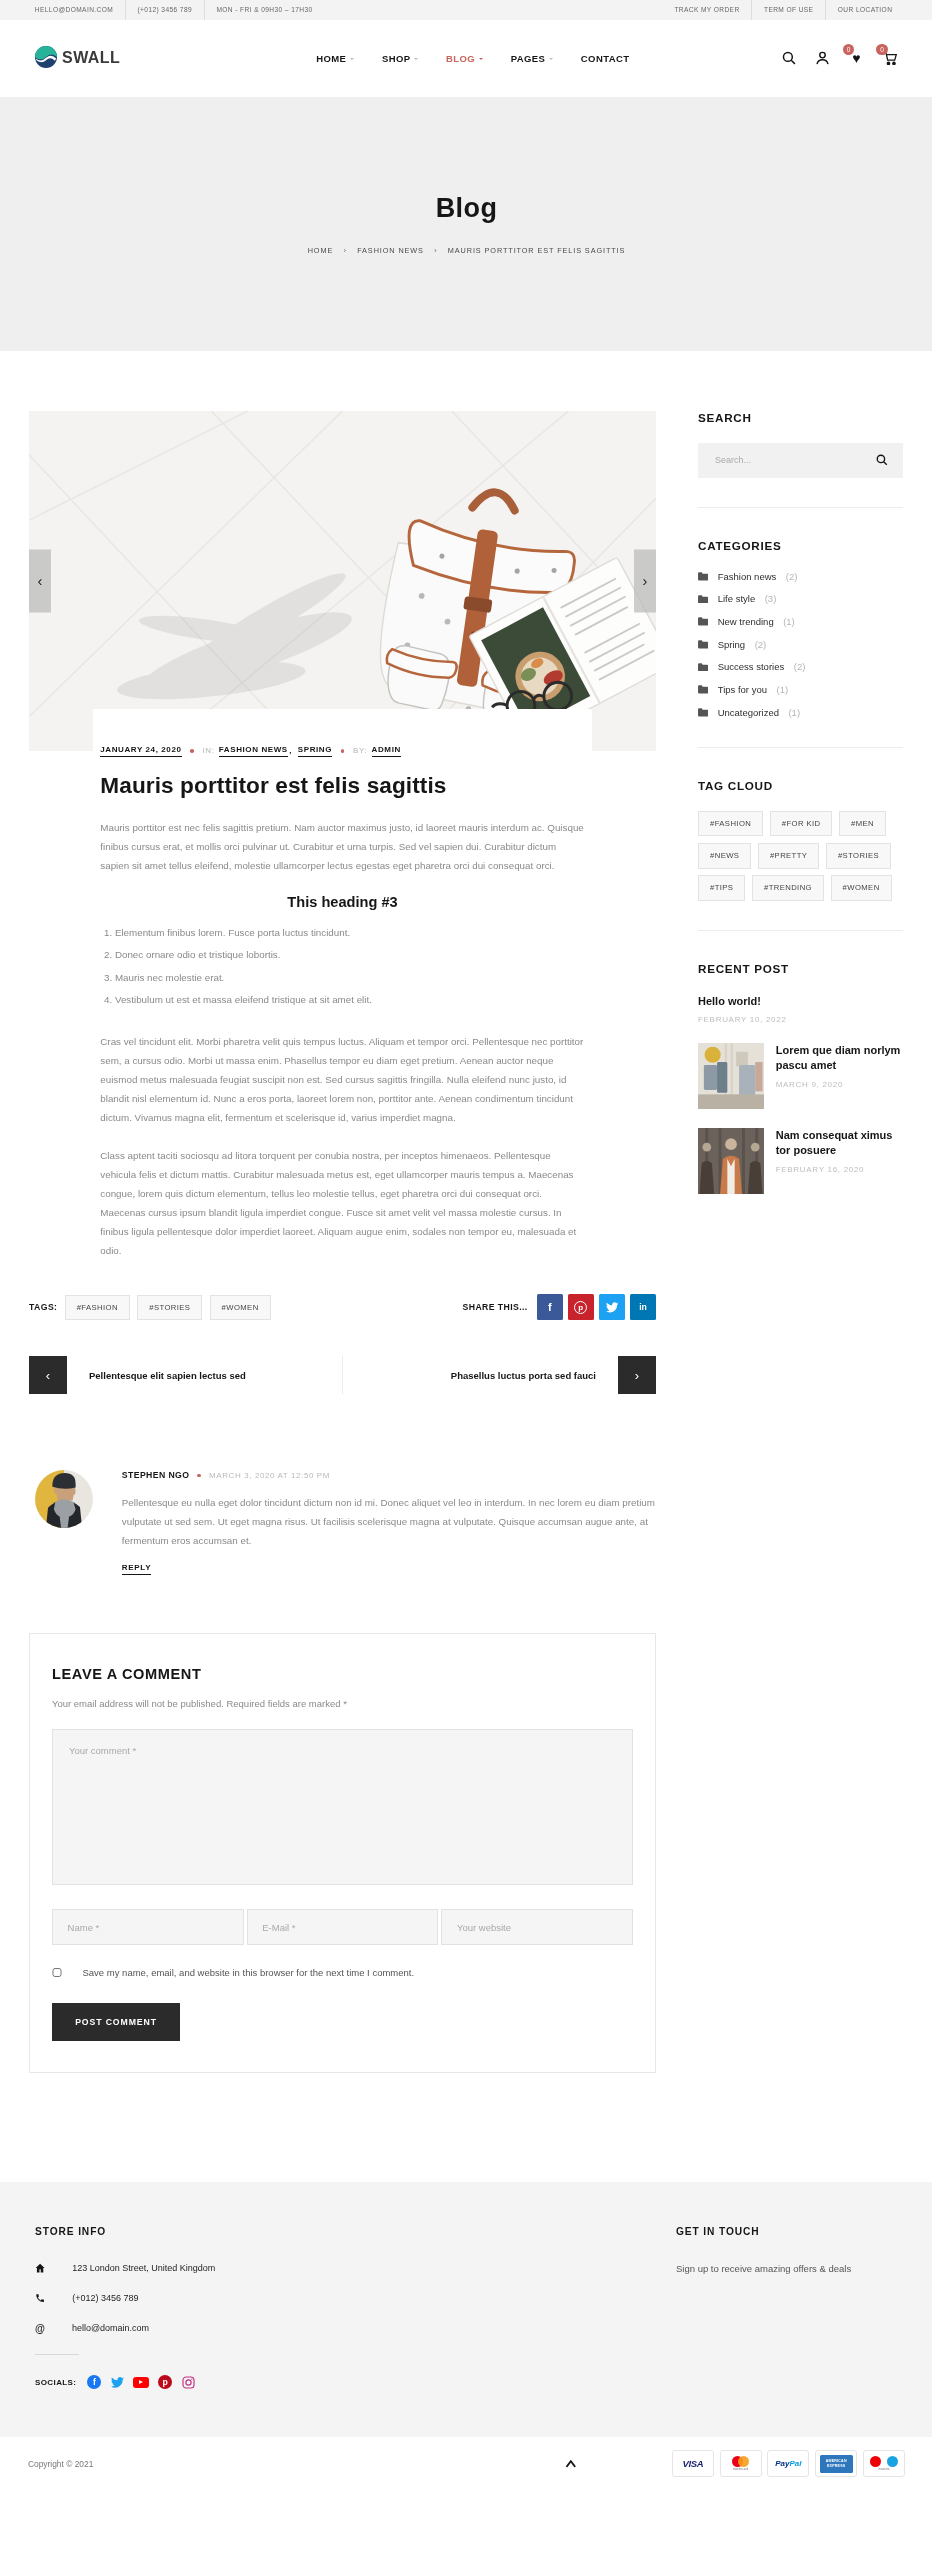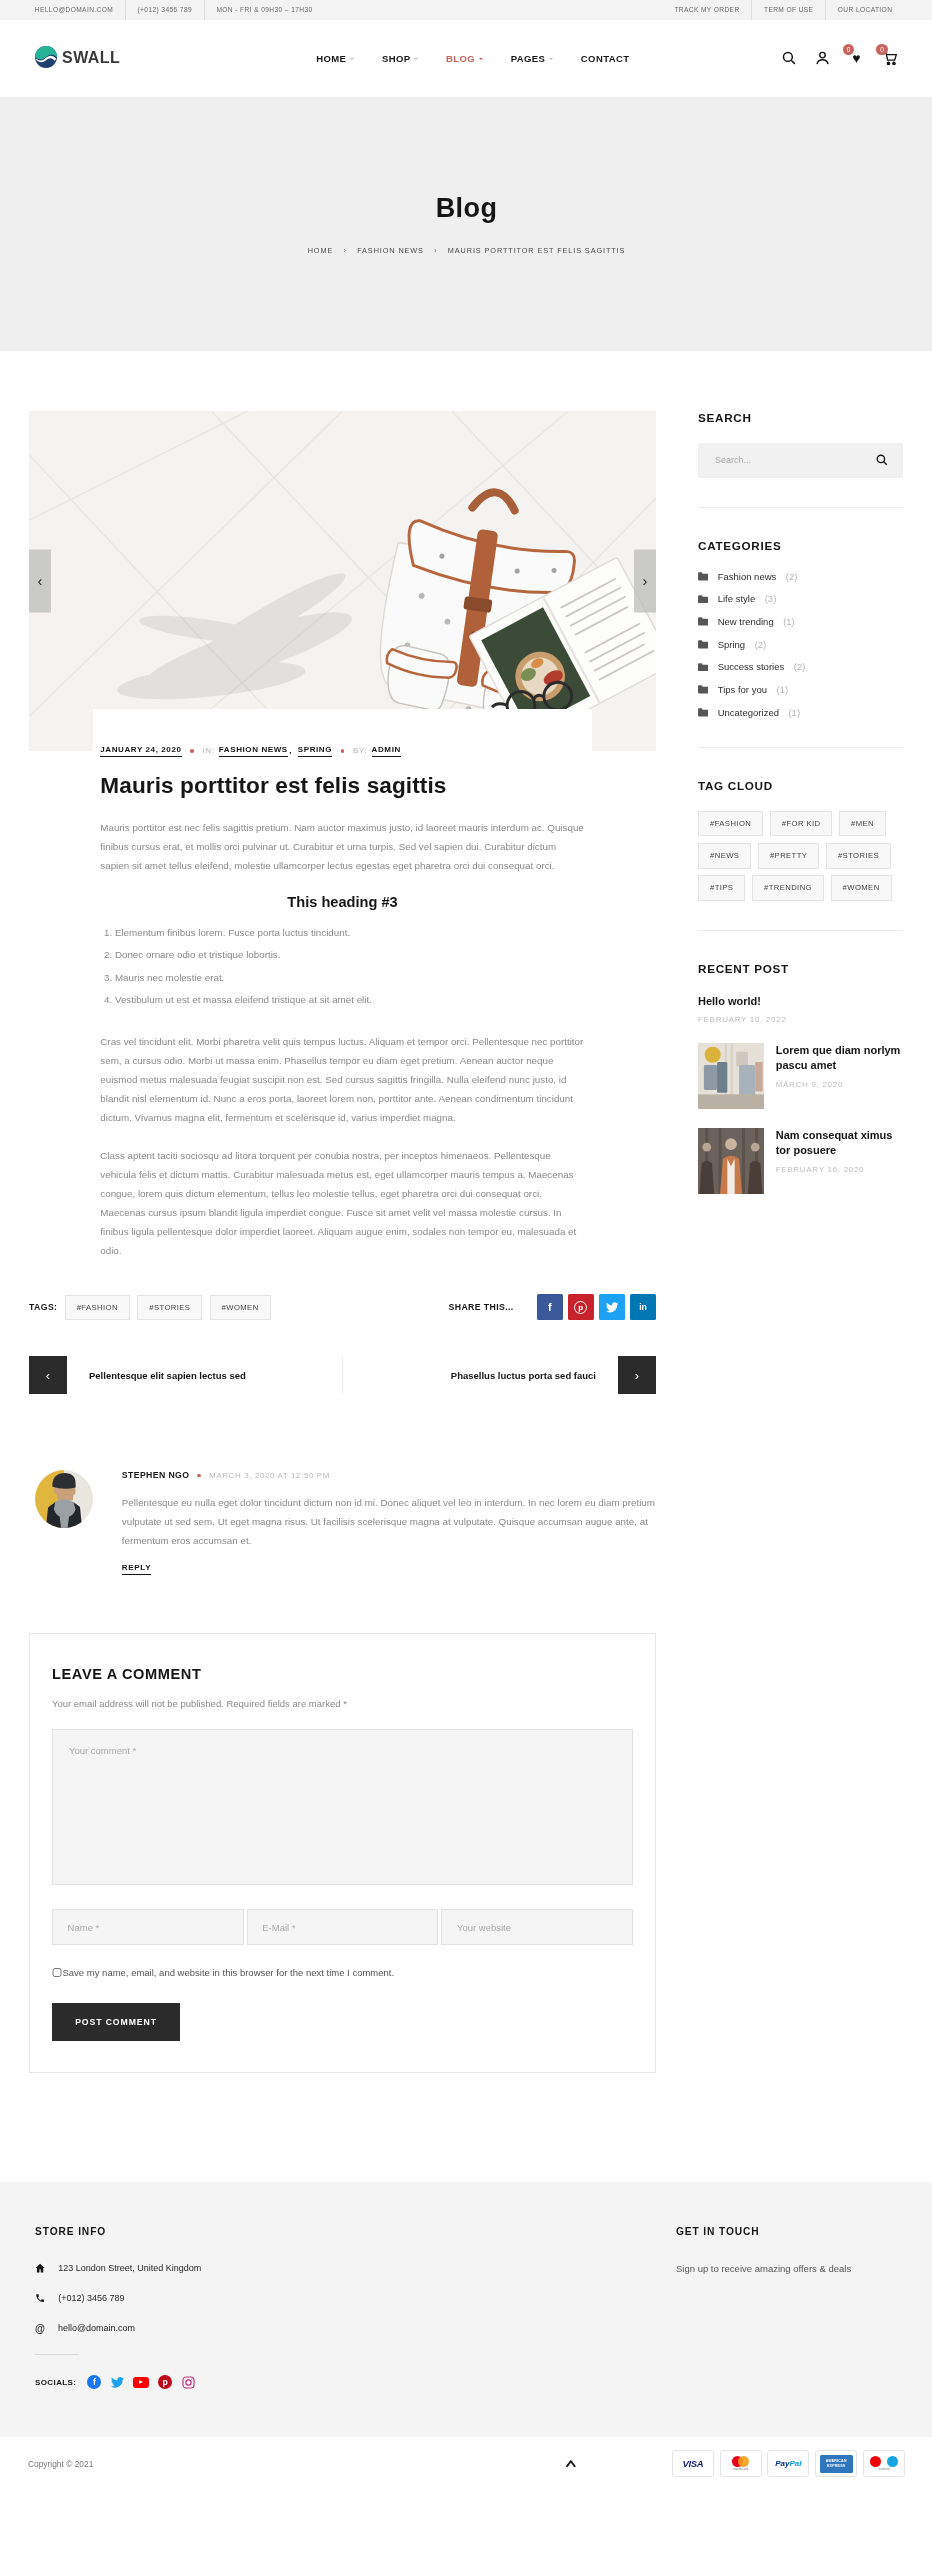--- a/index.html
+++ b/index.html
@@ -53,21 +53,21 @@
   .post-title { font-size:22.6px; font-weight:800; margin:16px 0 19px 0; letter-spacing:0.1px; }
   .pbody { font-size:9.8px; line-height:19px; color:#8a8a8a; margin:0 0 19px 0; }
   .subheading { font-size:14.6px; font-weight:800; margin:1.5px 0 11.7px 0;text-align:center; }
   .plist { margin:0 0 20.4px 0; padding-left:14.6px; font-size:9.8px; line-height:22.6px; color:#8a8a8a; }
   
   .tags-share { display:flex; align-items:center; justify-content:space-between; margin-top:34px; }
   .tags { display:flex; align-items:center; gap:7.3px; }
   .tiny-label { font-size:8.7px; font-weight:700; letter-spacing:0.4px; }
   .chip { border:0.7px solid #e3e3e3; background:#f8f8f8; padding:7.3px 11px; font-size:7.7px; letter-spacing:0.4px; color:#454545; cursor:pointer; }
   .share { display:flex; align-items:center; gap:5.1px; }
-  .share .tiny-label { margin-right:18px; }
+  .share .tiny-label { margin-right:4px; }
   .share-btn { width:26px; height:26px; border-radius:1.5px; color:#fff; display:flex; align-items:center; justify-content:center; cursor:pointer; font-weight:700; }
   .share-fb { background:#3b5998; font-size:11px; }
   .share-pin { background:#c8232c; }
   .share-tw { background:#1da1f2; }
   .share-in { background:#0077b5; font-size:8.7px; }
   .pin-circle { width:13px; height:13px; border-radius:50%; border:1.5px solid #fff; display:flex; align-items:center; justify-content:center; font-size:8px; }
   
   .post-nav { display:flex; align-items:stretch; margin-top:36px; height:38px; }
   .pn-half { flex:1; display:flex; align-items:center; }
   .pn-half.right { justify-content:flex-end; border-left:0.7px solid #ececec; }
@@ -84,21 +84,21 @@
   .c-body { margin:13px 0 0 0; }
   .reply { display:inline-block; margin-top:13px; font-size:8px; font-weight:700; letter-spacing:0.7px; border-bottom:0.7px solid #161616; padding-bottom:1.5px; cursor:pointer; }
   
   .comment-form { border:0.7px solid #e7e7e7; margin-top:58px; padding:32px 22px 31px 22px; }
   .cf-note { font-size:9.5px; color:#8a8a8a; margin:16px 0 20.4px 0; }
   textarea.cf-comment { width:100%; height:156px; background:#f5f5f5; border:0.7px solid #e2e2e2; resize:none;
     padding:14.6px 16px; font-family:"Liberation Sans",sans-serif; font-size:9.5px; color:#161616; }
   .cf-row { display:flex; gap:3px; margin-top:22px; }
   .cf-input { flex:1; height:36px; background:#f5f5f5; border:0.7px solid #e2e2e2; padding:0 14.6px; font-size:9.5px; font-family:"Liberation Sans",sans-serif; color:#161616; }
   ::placeholder { color:#a9a9a9; opacity:1; }
-  .cf-check { display:flex; align-items:center; gap:1px; margin-top:22px; font-size:9.5px; color:#555; }
+  .cf-check { display:flex; align-items:center; gap:21px; margin-top:22px; font-size:9.5px; color:#555; }
   .cf-check input { width:9.5px; height:9.5px; margin:0; }
   .cf-submit { margin-top:25px; width:128px; height:38px; background:#2b2b2b; color:#fff; border:none;
     font-size:8.7px; font-weight:700; letter-spacing:0.9px; cursor:pointer; font-family:"Liberation Sans",sans-serif; }
   
   .widget { padding-top:0; }
   .widget + .widget { margin-top:29px; border-top:0.7px solid #ececec; padding-top:31px; }
   .w-heading { font-size:11.7px; font-weight:800; letter-spacing:0.7px; margin:0 0 19px 0; }
   .search-box { height:35px; background:#f1f1f1; display:flex; align-items:center; padding:0 15px; }
   .search-box input { flex:1; border:none; background:transparent; font-size:9px; outline:none; font-family:"Liberation Sans",sans-serif; color:#161616; }
   .search-btn { cursor:pointer; display:flex; align-items:center; }
@@ -107,21 +107,21 @@
   .tag-wrap { display:flex; flex-wrap:wrap; gap:6.6px; }
   .rp-first { margin-bottom:19px; }
   .rp-title { font-size:11px; font-weight:800; line-height:1.35; cursor:pointer; }
   .rp-date { font-size:8px; color:#bdbdbd; letter-spacing:0.7px; margin-top:6.6px; }
   .rp-item { display:flex; gap:11.7px; margin-bottom:19px; cursor:pointer; }
   .rp-thumb { width:66px; height:66px; flex:none; }
   .rp-thumb svg { display:block; width:66px; height:66px; }
   
   .footer { background:#f4f4f4; display:grid; grid-template-columns:641px 1fr; padding:44px 35px 48px 35px; }
   .f-heading { font-size:10.2px; font-weight:800; letter-spacing:0.9px; margin:0 0 26px 0; }
-  .f-item { display:flex; align-items:center; gap:13px; font-size:9px; color:#1f1f1f; margin-bottom:19.7px; }
+  .f-item { display:flex; align-items:center; gap:27px; font-size:9px; color:#1f1f1f; margin-bottom:19.7px; }
   .f-item.link { cursor:pointer; }
   .f-divider { width:44px; border-top:0.7px solid #d8d8d8; margin:2.9px 0 20.4px 0; }
   .f-socials { display:flex; align-items:center; gap:9.5px; }
   .f-soc-label { font-size:8px; font-weight:700; letter-spacing:0.4px; margin-right:1.5px; }
   .soc { cursor:pointer; display:flex; align-items:center; justify-content:center; }
   .soc-fb { width:14px; height:14px; border-radius:50%; background:#1877f2; color:#fff; font-size:8.7px; font-weight:700; }
   .soc-yt { width:15.3px; height:11px; border-radius:2.9px; background:#f00; display:flex; align-items:center; justify-content:center; }
   .yt-tri { width:0; height:0; border-left:4.4px solid #fff; border-top:2.9px solid transparent; border-bottom:2.9px solid transparent; margin-left:0.7px; }
   .soc-pin { width:14px; height:14px; border-radius:50%; background:#bd081c; color:#fff; font-size:8.7px; font-weight:700; }
   .git-text { font-size:9.5px; color:#555; }

